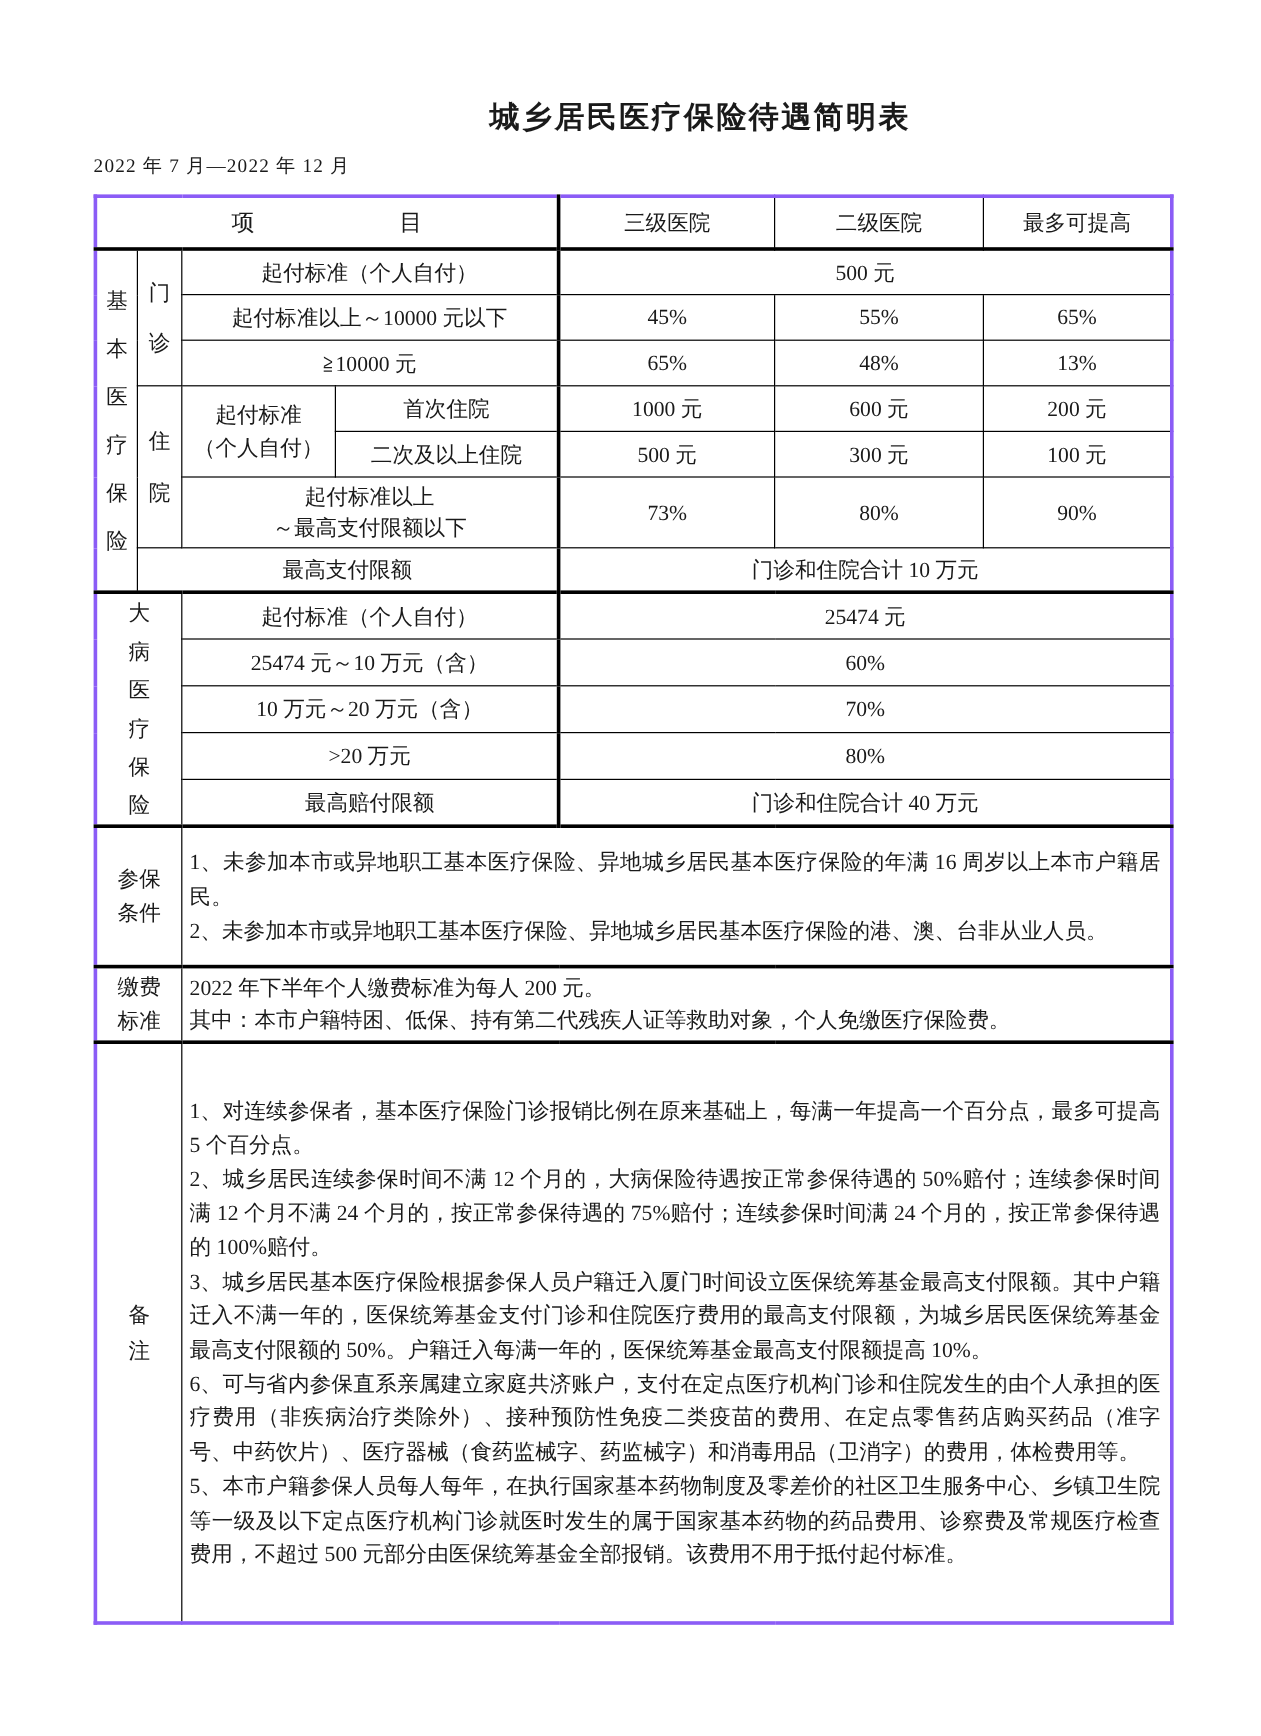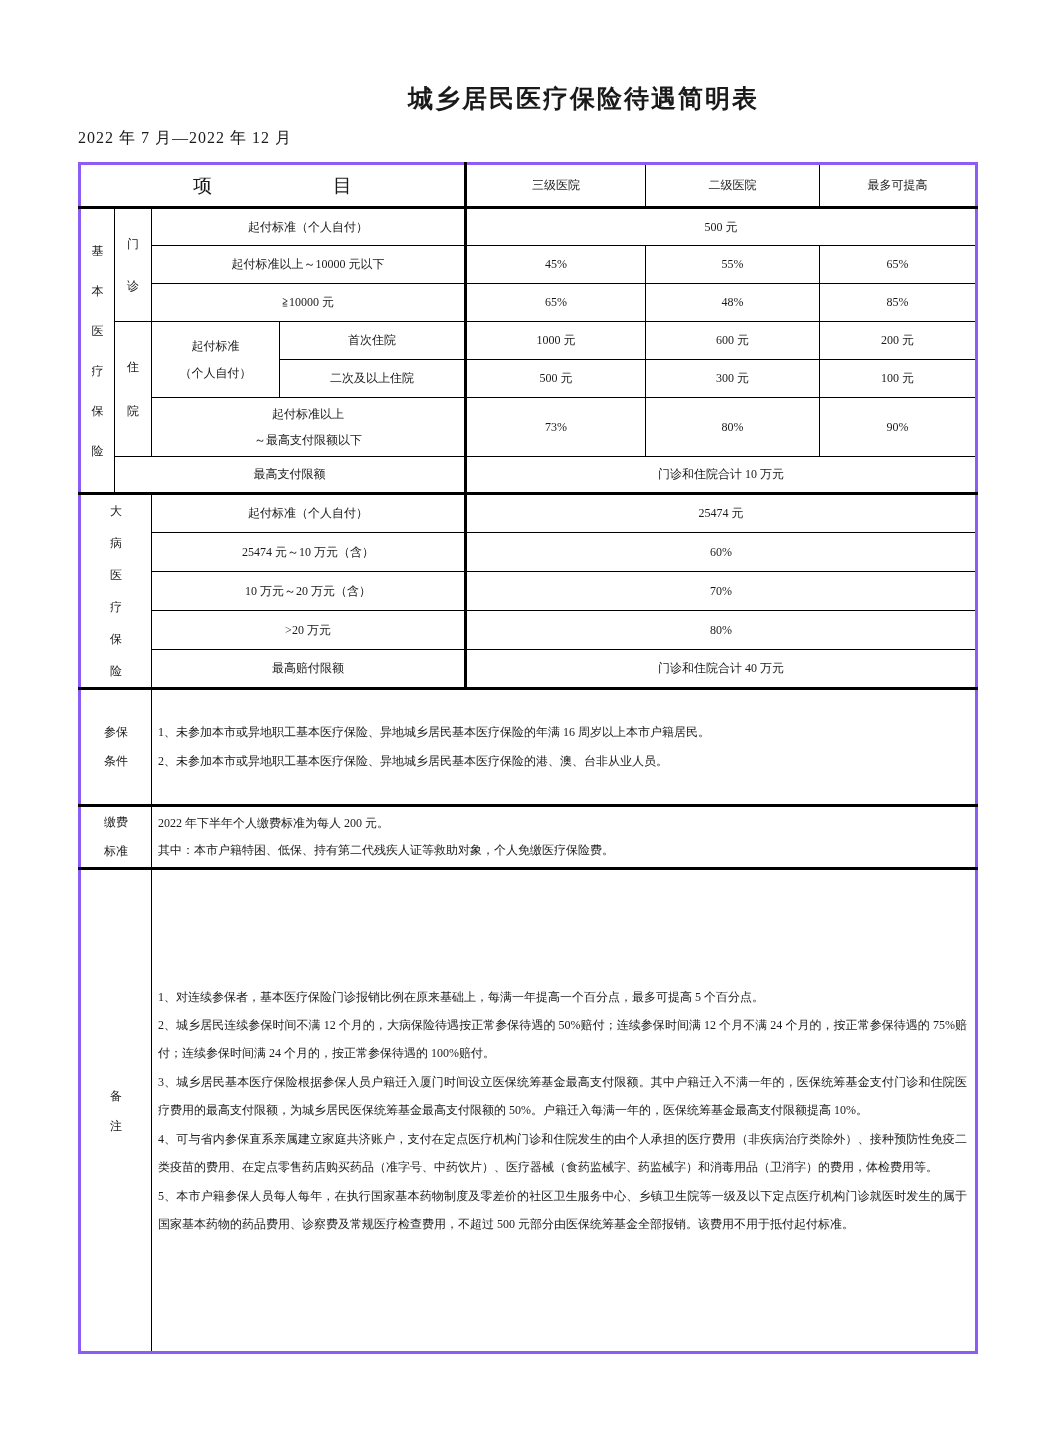--- a/index.html
+++ b/index.html
@@ -21,21 +21,21 @@
     font-size: 16px; letter-spacing: 1px;
   }
   table.benefits {
     border-collapse: collapse;
     table-layout: fixed;
     width: 897px;
     border: 3px solid #8b5cf6;
   }
   td {
     border: 1.5px solid #000;
-    font-size: 12px;
+    font-size: 18px;
     text-align: center;
     vertical-align: middle;
     padding: 0;
     overflow: hidden;
   }
   .bt3 { border-top-width: 3px; }
   .bl3 { border-left-width: 3px; }
   .pre { white-space: pre-line; }
   .item-head {
     font-size: 19px;
@@ -113,21 +113,21 @@
     <tr class="r38">
       <td colspan="2">起付标准以上～10000 元以下</td>
       <td class="bl3">45%</td>
       <td>55%</td>
       <td>65%</td>
     </tr>
     <tr class="r38">
       <td colspan="2">≧10000 元</td>
       <td class="bl3">65%</td>
       <td>48%</td>
-      <td>85%</td>
+      <td>13%</td>
     </tr>
 
     <tr class="r38">
       <td rowspan="3" class="group-label lh44">住
 院</td>
       <td rowspan="2" class="pre dedu2">起付标准
 （个人自付）</td>
       <td>首次住院</td>
       <td class="bl3">1000 元</td>
       <td>600 元</td>
@@ -196,19 +196,19 @@
       </td>
     </tr>
 
     <tr class="r-notes">
       <td colspan="2" class="group-label lh30 bt3">备
 注</td>
       <td colspan="5" class="textcell notes-text bt3">
         <p>1、对连续参保者，基本医疗保险门诊报销比例在原来基础上，每满一年提高一个百分点，最多可提高 5 个百分点。</p>
         <p>2、城乡居民连续参保时间不满 12 个月的，大病保险待遇按正常参保待遇的 50%赔付；连续参保时间满 12 个月不满 24 个月的，按正常参保待遇的 75%赔付；连续参保时间满 24 个月的，按正常参保待遇的 100%赔付。</p>
         <p>3、城乡居民基本医疗保险根据参保人员户籍迁入厦门时间设立医保统筹基金最高支付限额。其中户籍迁入不满一年的，医保统筹基金支付门诊和住院医疗费用的最高支付限额，为城乡居民医保统筹基金最高支付限额的 50%。户籍迁入每满一年的，医保统筹基金最高支付限额提高 10%。</p>
-        <p>4、可与省内参保直系亲属建立家庭共济账户，支付在定点医疗机构门诊和住院发生的由个人承担的医疗费用（非疾病治疗类除外）、接种预防性免疫二类疫苗的费用、在定点零售药店购买药品（准字号、中药饮片）、医疗器械（食药监械字、药监械字）和消毒用品（卫消字）的费用，体检费用等。</p>
+        <p>6、可与省内参保直系亲属建立家庭共济账户，支付在定点医疗机构门诊和住院发生的由个人承担的医疗费用（非疾病治疗类除外）、接种预防性免疫二类疫苗的费用、在定点零售药店购买药品（准字号、中药饮片）、医疗器械（食药监械字、药监械字）和消毒用品（卫消字）的费用，体检费用等。</p>
         <p>5、本市户籍参保人员每人每年，在执行国家基本药物制度及零差价的社区卫生服务中心、乡镇卫生院等一级及以下定点医疗机构门诊就医时发生的属于国家基本药物的药品费用、诊察费及常规医疗检查费用，不超过 500 元部分由医保统筹基金全部报销。该费用不用于抵付起付标准。</p>
       </td>
     </tr>
   </tbody>
     </table>
 </div>
 
 </body></html>

